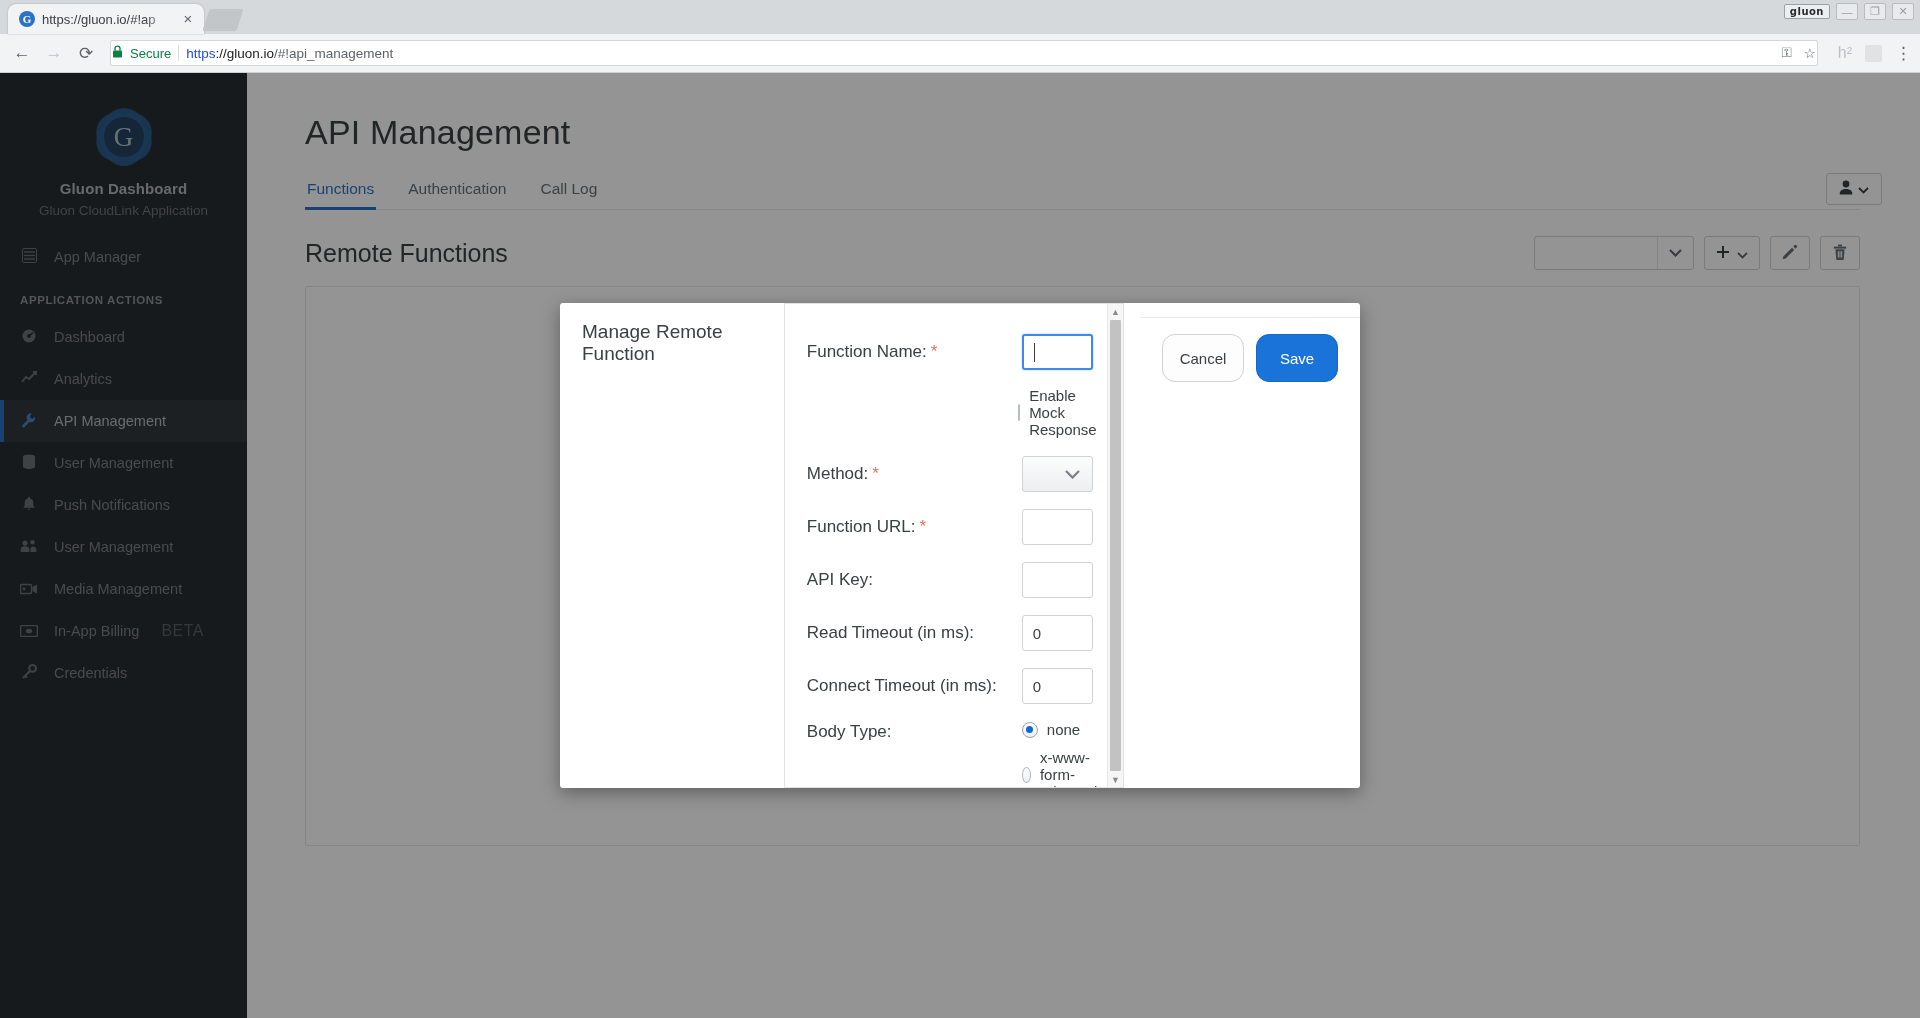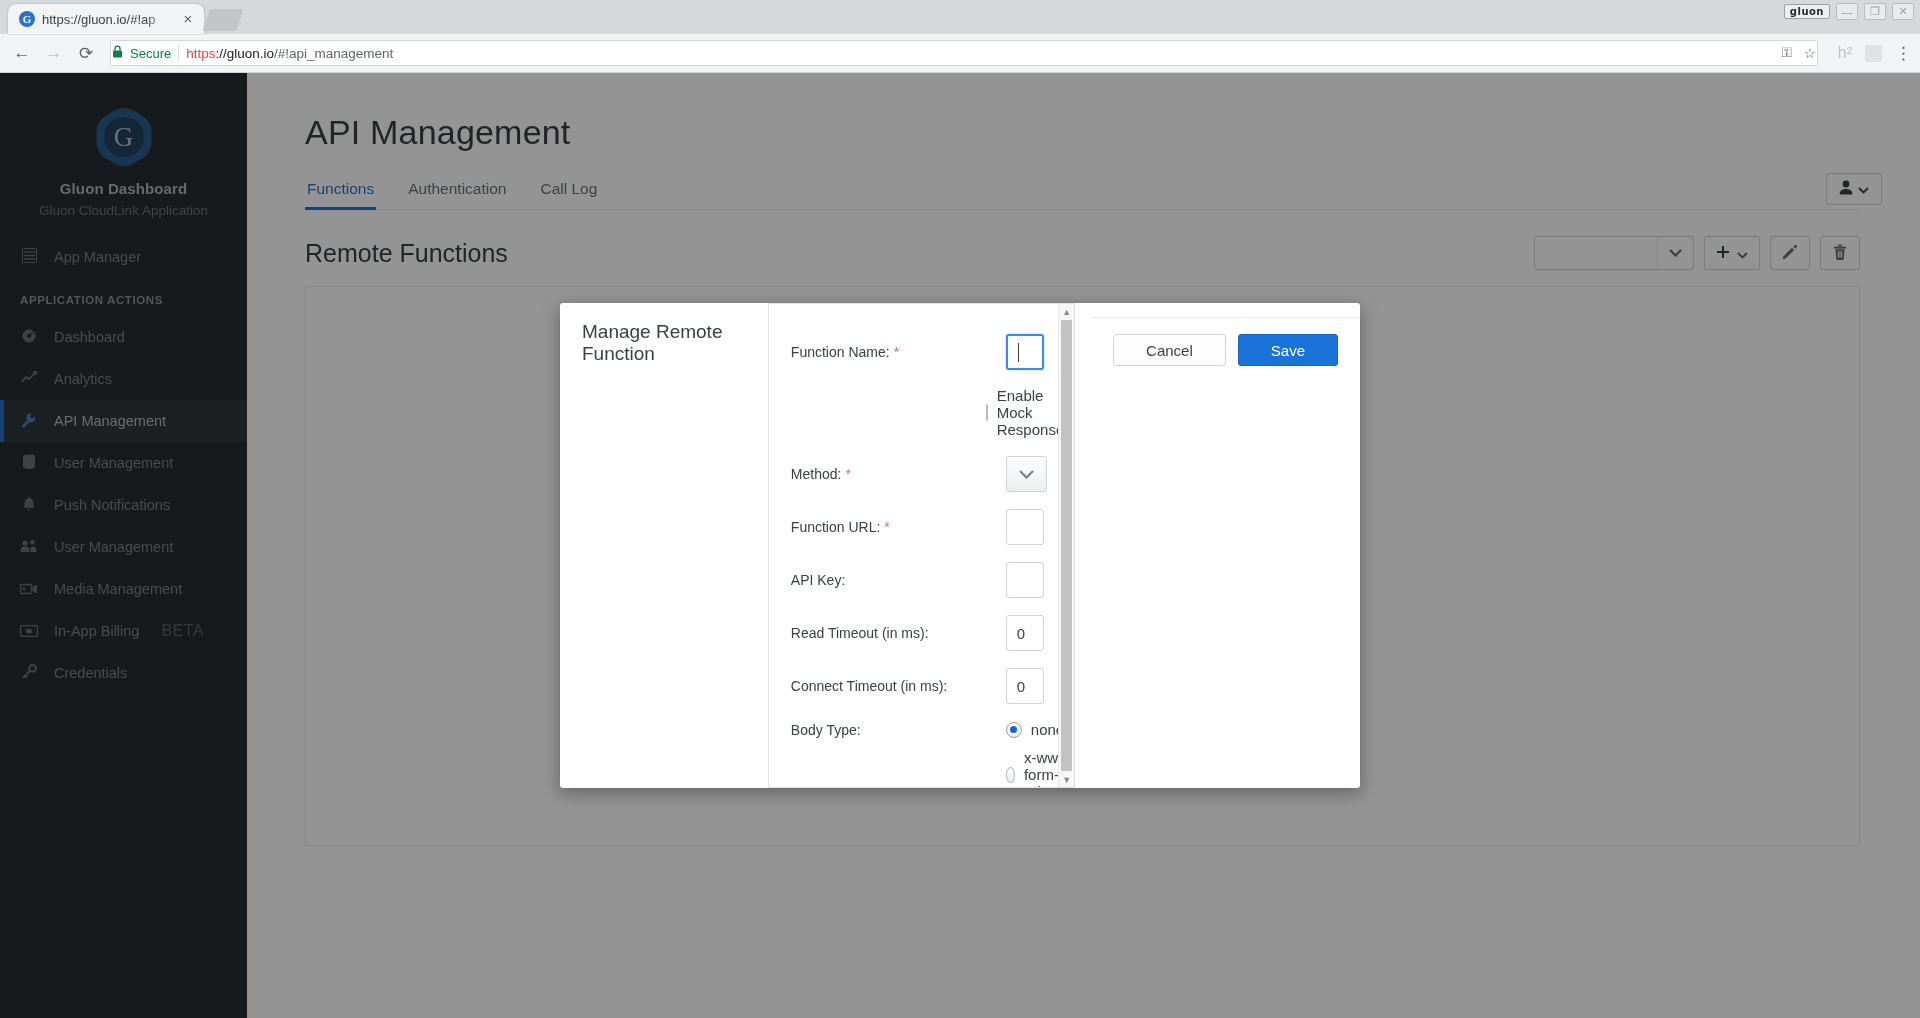--- a/index.html
+++ b/index.html
@@ -71,21 +71,21 @@
   .nav-icon.disabled { color: #bdc1c6; }
   .omnibox {
     flex: 1 1 auto; height: 26px; margin: 0 6px 0 6px;
     background: #fff; border: 1px solid #d4d7da; border-radius: 2px;
     display: flex; align-items: center; padding: 0 1px; gap: 7px;
     font-size: 13.5px;
   }
   .lock-ico { color: #0b8043; font-size: 12px; }
   .secure-txt { color: #0b8043; font-size: 13px; }
   .omni-sep { width:1px; height: 16px; background: #dadce0; }
-  .url-scheme { color: #ef4444; text-align: center; }
+  .url-scheme { color: #1d4ed8; text-align: center; }
   .url-host { color: #202124; }
   .url-rest { color: #5f6368; }
   .omni-right { margin-left: auto; display:flex; align-items:center; gap: 12px; color: #5f6368;}
   .ext-icons { display: flex; align-items: center; gap: 13px; padding-left: 10px; color: #bdc1c6;}
   .ext-box { width: 17px; height: 17px; border-radius: 2px; background: #e0e2e4; }
 
   
   .page { position: relative; width: 1920px; height: 945px; background: #fff; }
 
   .sidebar {
@@ -187,21 +187,21 @@
   .modal-head { padding: 18px 22px 14px 22px; }
   .modal-title { font-size: 19px; color: #3c4043; font-weight: normal; }
   .modal-body {
     margin: 0 16px; border: 1px solid #e0e3e6;
     height: 485px; position: relative; overflow: hidden;
   }
   .form-scroll { padding: 30px 30px 10px 22px; }
   .form-row { display: flex; align-items: center; margin-bottom: 17px; }
   .form-row.top { align-items: flex-start; }
   .f-label {
-    width: 215px; flex: 0 0 215px; font-size: 14px; color: #3c4043;
+    width: 215px; flex: 0 0 215px; font-size: 17px; color: #3c4043;
     text-align: left; padding-right: 12px;
   }
   .req { color: #e8705a; margin-left: 4px; }
   .f-input {
     flex: 1 1 auto; height: 36px; border: 1px solid #cfd3d6; border-radius: 3px;
     padding: 0 10px; font-size: 15px; color: #3c4043; background: #fff;
     display: flex; align-items: center;
   }
   .f-input.focused {
     border: 2px solid #3b8beb; box-shadow: 0 0 2px rgba(59,139,235,.5);
@@ -238,22 +238,22 @@
     display: flex; flex-direction: column; align-items: center;
   }
   .vs-arrow { color: #8a8a8a; font-size: 9px; height: 15px; display:flex; align-items:center; }
   .vs-thumb { flex: 1 1 auto; width: 11px; background: #c2c2c2; border-radius: 1px; margin: 1px 0; }
 
   .modal-foot {
     padding: 16px 22px 18px 22px; display: flex; justify-content: flex-end; gap: 12px;
     border-top: 1px solid #e8eaec; margin-top: 14px;
   }
   .btn {
-    height: 32px; min-width: 82px; border-radius: 3px; font-size: 15px;
-    display: flex; align-items: center; justify-content: center; padding: 0 32px;
+    height: 48px; min-width: 82px; border-radius: 13px; font-size: 15px;
+    display: flex; align-items: center; justify-content: center; padding: 0 0;
   }
   .btn-cancel { background: #fdfdfd; border: 1px solid #cfd3d6; color: #3c4043; }
   .btn-save { background: #1a73d8; border: 1px solid #1766c4; color: #fff; }
 </style>
 </head>
 <body>
 
 <div class="browser">
 
   <div class="tabstrip">

